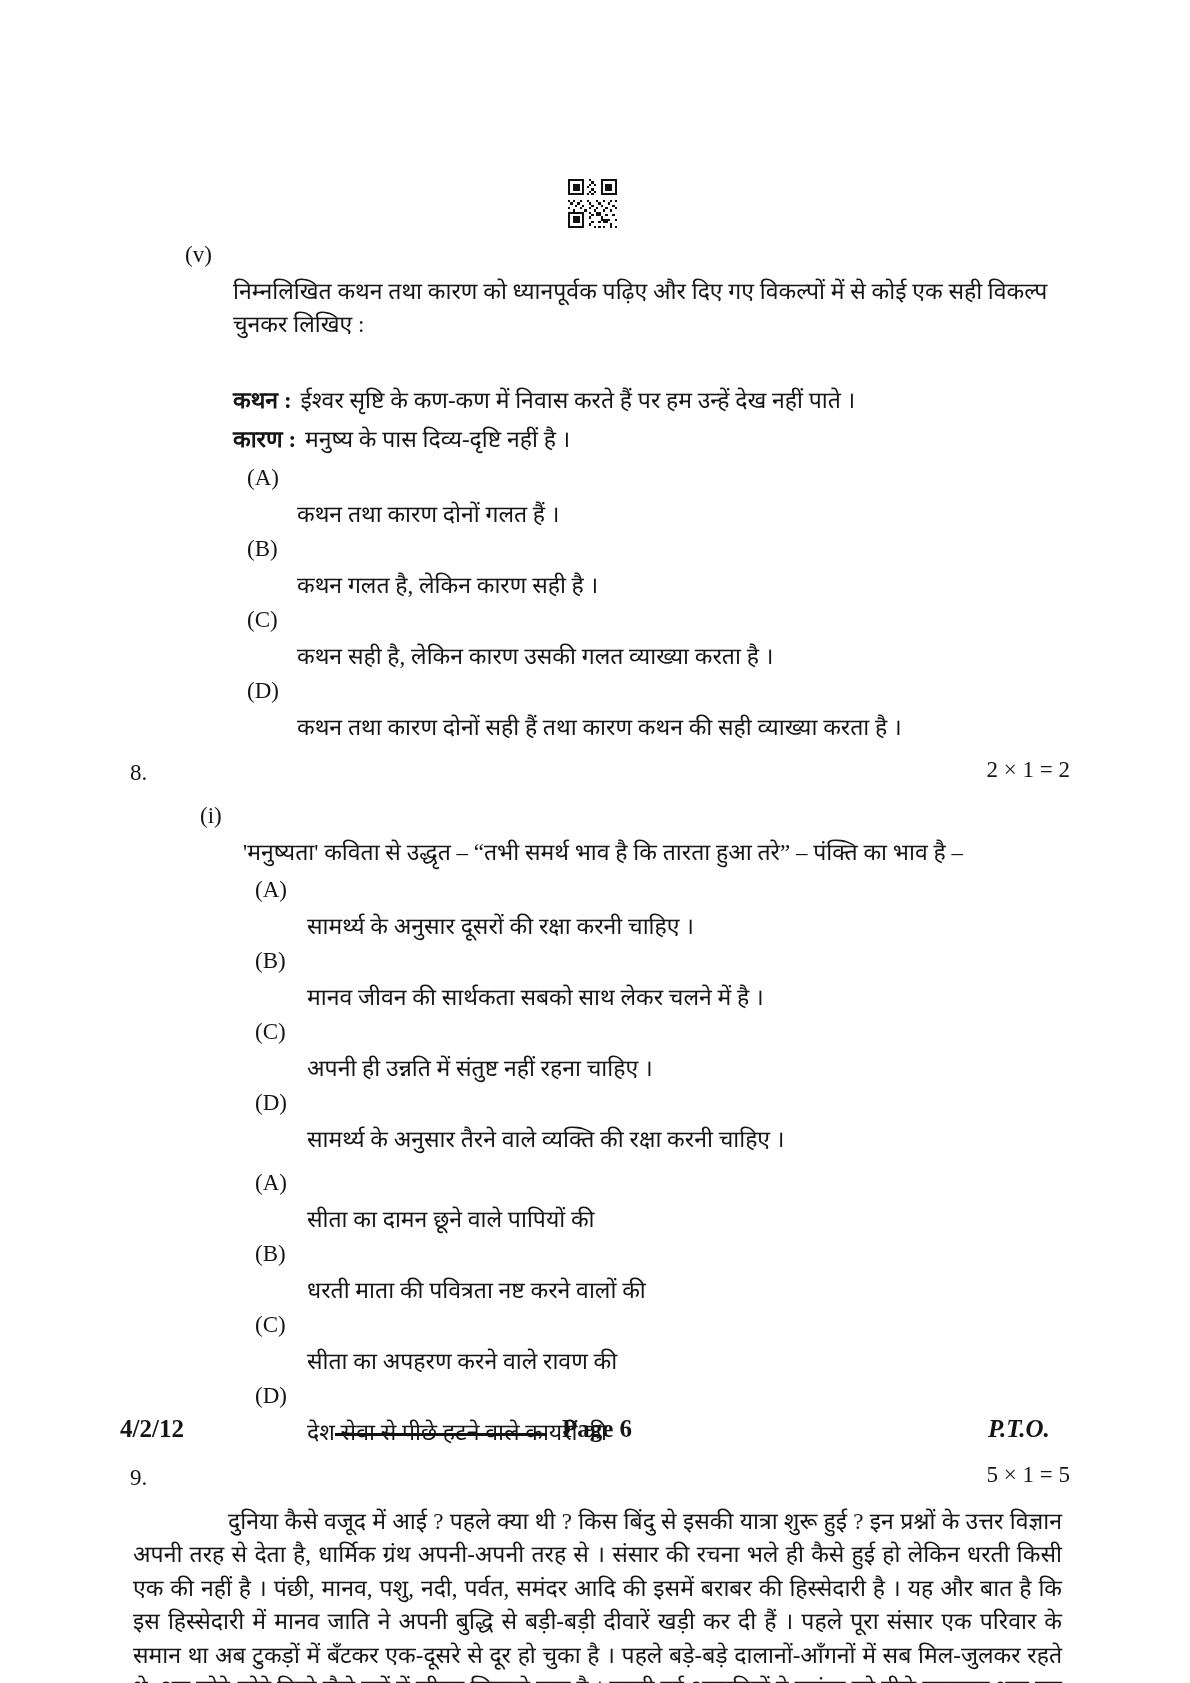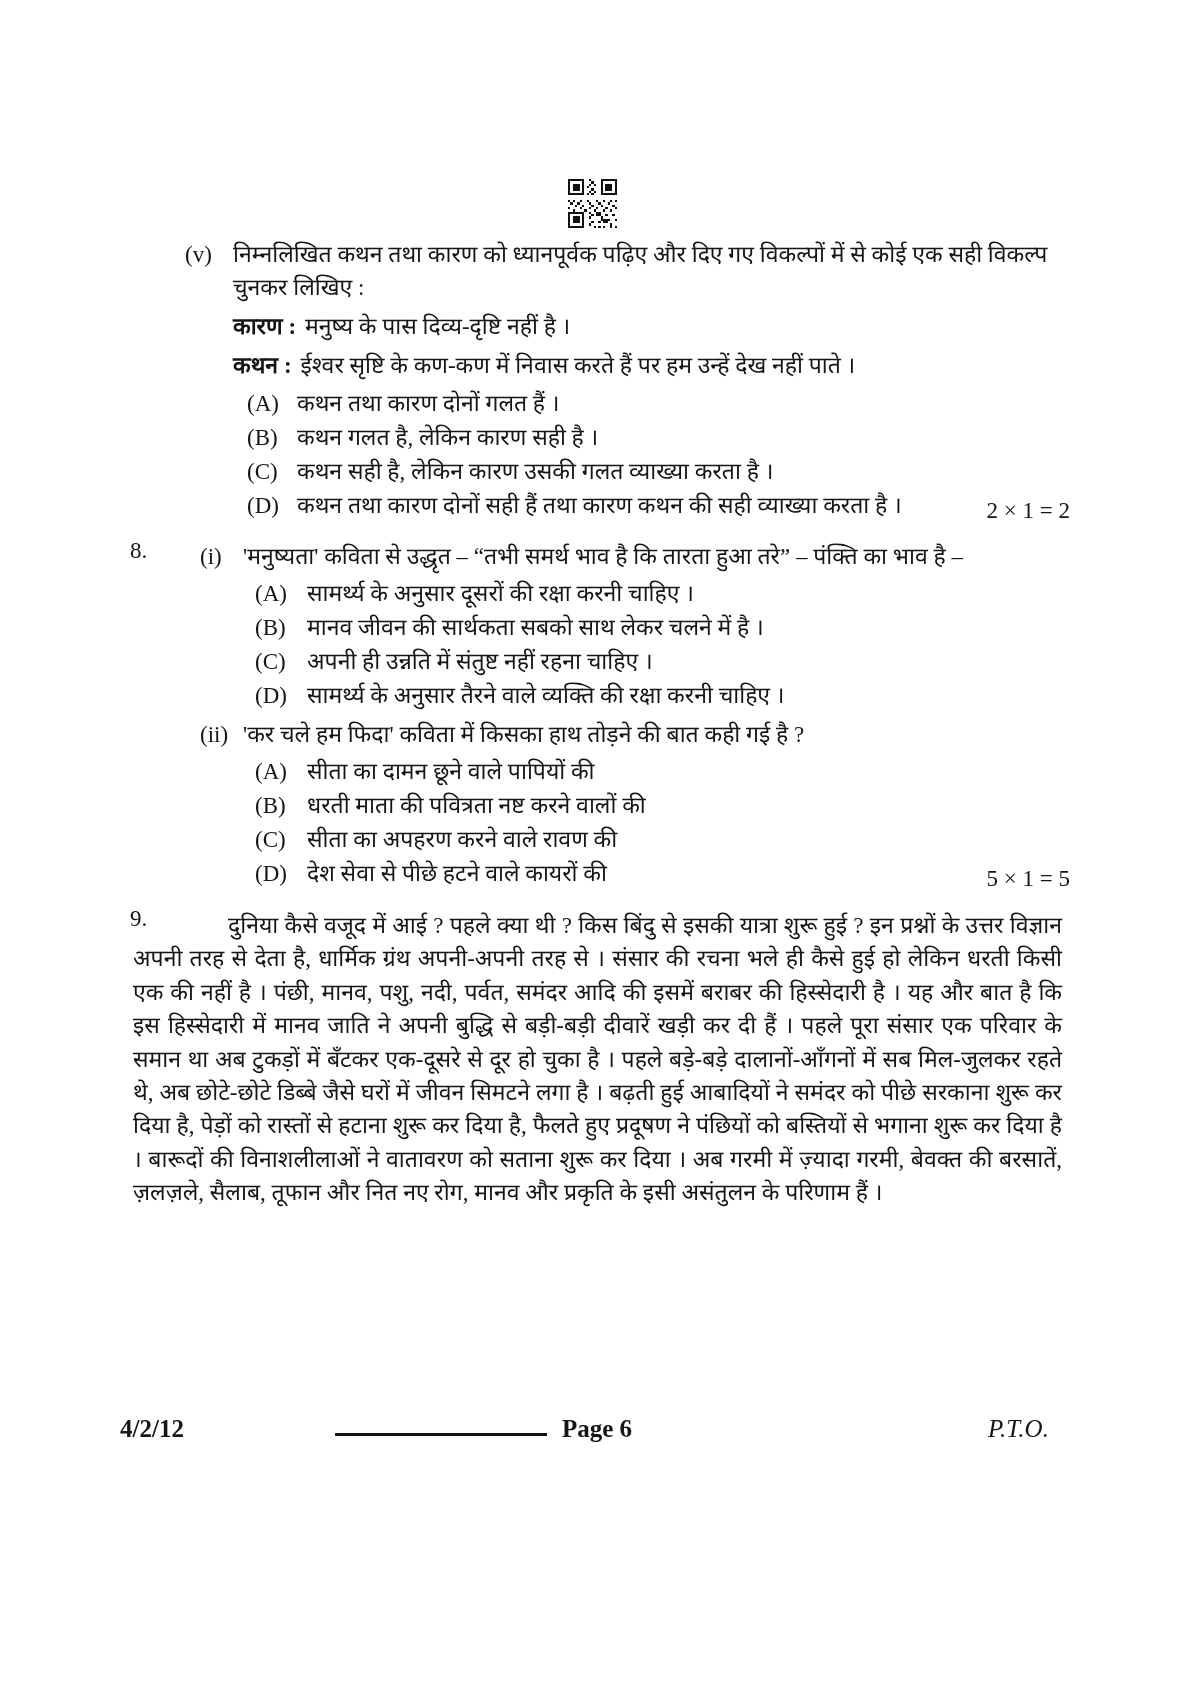--- a/index.html
+++ b/index.html
@@ -23,21 +23,21 @@
     height: 49px;
   }
   .qr svg { display: block; width: 100%; height: 100%; }
   .content {
     position: absolute;
     left: 130px;
     top: 238px;
     width: 932px;
   }
   .hang { display: flex; align-items: flex-start; }
-  .flex1 { flex: 1 1 auto; min-width: 0; }
+  .flex1 { flex: 1 1 auto; min-width: 0; margin-top: 37px; }
 
   
   .q-v { margin-left: 55px; }
   .q-v .v-label { flex: 0 0 48px; }
   .v-stmt { margin-top: 6px; }
   .v-stmt .stmt-label { font-weight: bold; margin-right: 9px; }
   .q-v .options { margin-top: 5px; margin-left: 14px; }
   .q-v .opt { display: flex; margin-top: 1px; }
   .q-v .opt .opt-label { flex: 0 0 50px; }
 
@@ -66,21 +66,21 @@
     text-align: justify;
     text-indent: 95px;
     line-height: 33.4px;
   }
 
   
   .footer { position: absolute; left: 0; top: 1412px; width: 1190px; height: 40px; font-size: 25px; }
   .paper-code { position: absolute; left: 120px; top: 0; font-weight: bold; }
   .footer-rule { position: absolute; left: 335px; top: 21px; width: 212px; height: 3px; background: #111; }
   .page-number { position: absolute; left: 562px; top: 0; font-weight: bold; }
-  .pto { position: absolute; left: 988px; top: 0; font-weight: normal; font-style: italic; }
+  .pto { position: absolute; left: 988px; top: 0; font-weight: bold; font-style: italic; }
 </style>
 </head>
 <body>
 
 <div class="page">
 
   <div class="qr">
     <svg viewBox="0 0 21 21" shape-rendering="crispEdges" xmlns="http://www.w3.org/2000/svg">
       <rect x="0" y="0" width="21" height="21" fill="#ffffff"></rect>
       <g fill="#111111">
@@ -105,22 +105,22 @@
   <div class="content">
 
     <section class="q-v">
       <div class="hang">
         <span class="v-label">(v)</span>
         <div class="flex1">निम्नलिखित कथन तथा कारण को ध्यानपूर्वक पढ़िए और दिए गए विकल्पों में से कोई एक सही विकल्प चुनकर लिखिए :</div>
       </div>
       <div class="hang">
         <span class="v-label"></span>
         <div class="flex1">
+          <p class="v-stmt"><b class="stmt-label">कथन :</b><span>ईश्वर सृष्टि के कण-कण में निवास करते हैं पर हम उन्हें देख नहीं पाते ।</span></p>
           <p class="v-stmt"><b class="stmt-label">कारण :</b><span>मनुष्य के पास दिव्य-दृष्टि नहीं है ।</span></p>
-          <p class="v-stmt"><b class="stmt-label">कथन :</b><span>ईश्वर सृष्टि के कण-कण में निवास करते हैं पर हम उन्हें देख नहीं पाते ।</span></p>
           <div class="options">
             <div class="opt">
               <span class="opt-label">(A)</span>
               <span class="flex1">कथन तथा कारण दोनों गलत हैं ।</span>
             </div>
             <div class="opt">
               <span class="opt-label">(B)</span>
               <span class="flex1">कथन गलत है, लेकिन कारण सही है ।</span>
             </div>
             <div class="opt">
@@ -166,24 +166,20 @@
                 </div>
                 <div class="opt">
                   <span class="opt-label">(D)</span>
                   <span class="flex1">सामर्थ्य के अनुसार तैरने वाले व्यक्ति की रक्षा करनी चाहिए ।</span>
                 </div>
               </div>
             </div>
           </div>
 
           <div class="sub-q">
-            <div class="hang">
-              <span class="sub-label">(ii)</span>
-              <div class="flex1">'कर चले हम फिदा' कविता में किसका हाथ तोड़ने की बात कही गई है ?</div>
-            </div>
             <div class="hang">
               <span class="sub-label"></span>
               <div class="flex1 options">
                 <div class="opt">
                   <span class="opt-label">(A)</span>
                   <span class="flex1">सीता का दामन छूने वाले पापियों की</span>
                 </div>
                 <div class="opt">
                   <span class="opt-label">(B)</span>
                   <span class="flex1">धरती माता की पवित्रता नष्ट करने वालों की</span>

